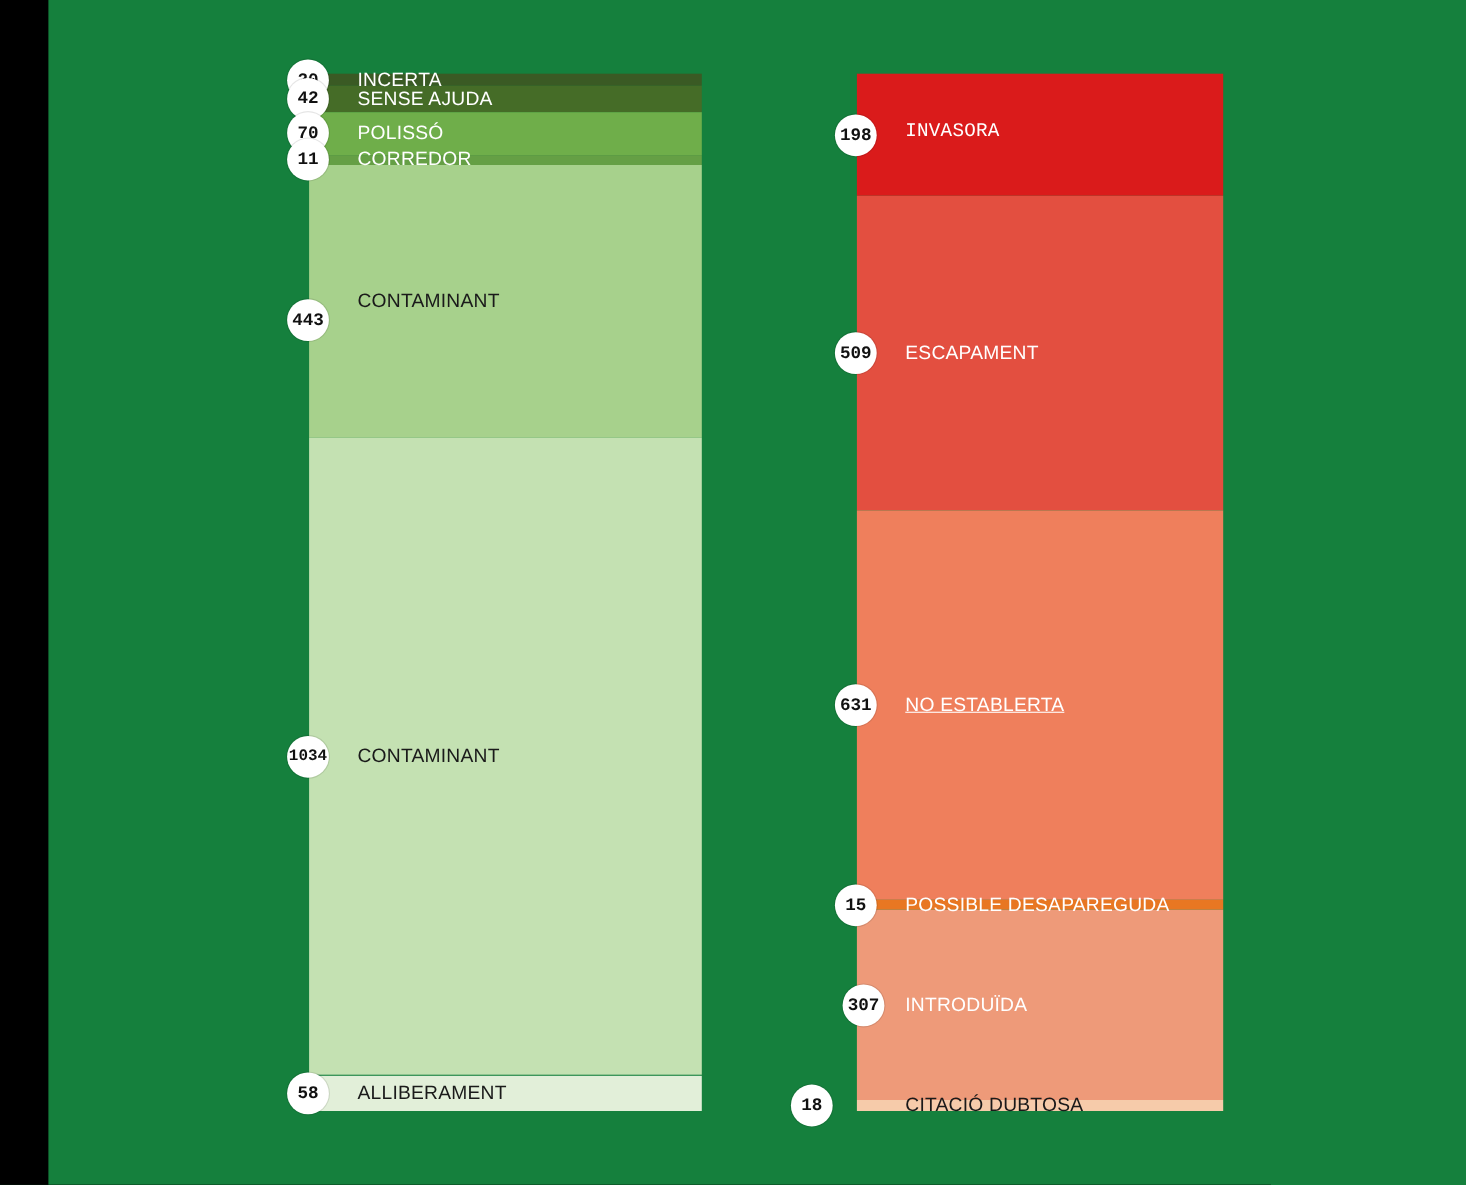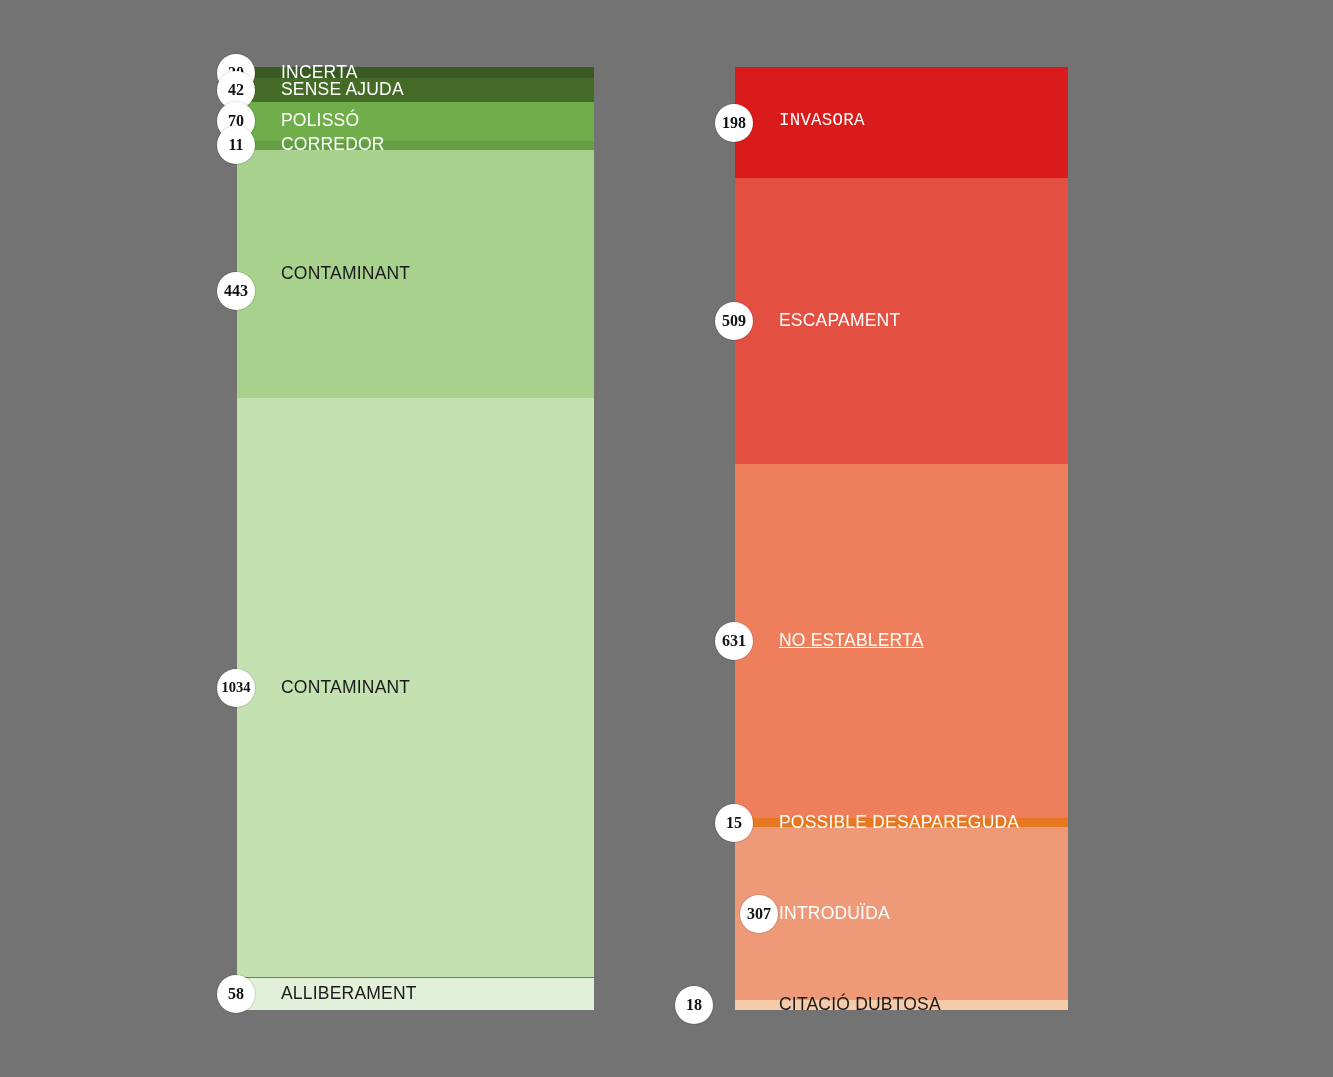--- a/index.html
+++ b/index.html
@@ -10,21 +10,22 @@
   body {
     width: 1333px;
     height: 1077px;
     position: relative;
     font-family: "Liberation Sans", sans-serif;
     overflow: hidden;
   }
   .chart-stage {
     position: absolute;
     inset: 0;
-    background: #737373;
+    background: #15803d;
+    margin-left: 44px;
   }
   .column {
     position: absolute;
     top: 67px;
     height: 943px;
   }
   #col-left  { left: 237px; width: 357px; }
   #col-right { left: 735px; width: 333px; }
 
   .segment {
@@ -49,21 +50,21 @@
     width: 38px;
     height: 38px;
     border-radius: 50%;
     background: #ffffff;
     color: #111111;
     display: flex;
     align-items: center;
     justify-content: center;
     font-size: 16px;
     font-weight: 700;
-    font-family: Liberation Serif, serif;
+    font-family: Liberation Mono, monospace;
     box-shadow: 0 0 0 1px rgba(0,0,0,0.10);
     z-index: 30;
   }
   .badge.wide { font-size: 14.5px; }
 </style>
 </head>
 <body>
 
 <div class="chart-stage">
 
@@ -101,16 +102,16 @@
     <div class="badge" style="left: 217px; top: 974.751px;">58</div>
     <div class="seg-label light" style="position: absolute; left: 779px; top: 112px; z-index: 20; font-family: Liberation Mono, monospace;">INVASORA</div>
     <div class="badge" style="left: 715px; top: 103.602px;">198</div>
     <div class="seg-label light" style="position: absolute; left: 779px; top: 312.142px; z-index: 20;">ESCAPAMENT</div>
     <div class="badge" style="left: 715px; top: 302.142px; text-align: right;">509</div>
     <div class="seg-label light" style="position: absolute; left: 779px; top: 632.276px; z-index: 20; text-decoration: underline;">NO ESTABLERTA</div>
     <div class="badge" style="left: 715px; top: 622.276px;">631</div>
     <div class="seg-label light" style="position: absolute; left: 779px; top: 813.97px; z-index: 20;">POSSIBLE DESAPAREGUDA</div>
     <div class="badge" style="left: 715px; top: 803.97px;">15</div>
     <div class="seg-label light" style="position: absolute; left: 779px; top: 904.679px; z-index: 20;">INTRODUÏDA</div>
-    <div class="badge" style="left: 740px; top: 894.679px;">307</div>
+    <div class="badge" style="left: 722px; top: 894.679px;">307</div>
     <div class="seg-label dark" style="position: absolute; left: 779px; top: 995.945px; z-index: 20;">CITACIÓ DUBTOSA</div>
     <div class="badge" style="left: 675px; top: 985.945px; text-align: right;">18</div>
   </div>
 
 </body></html>

